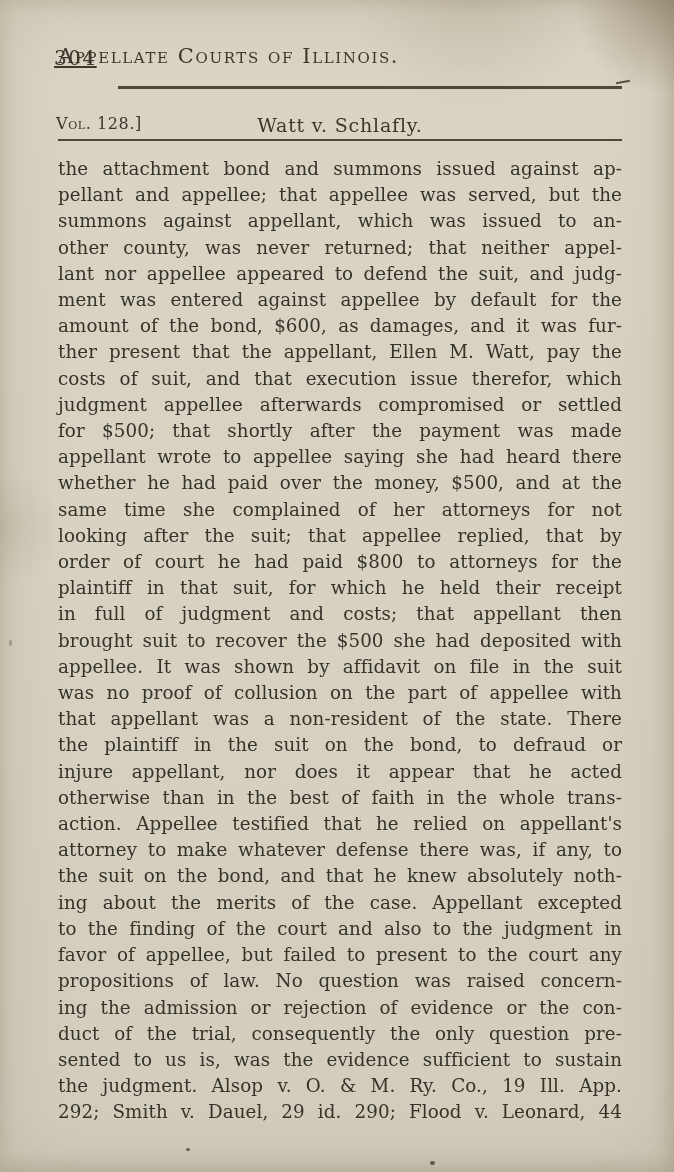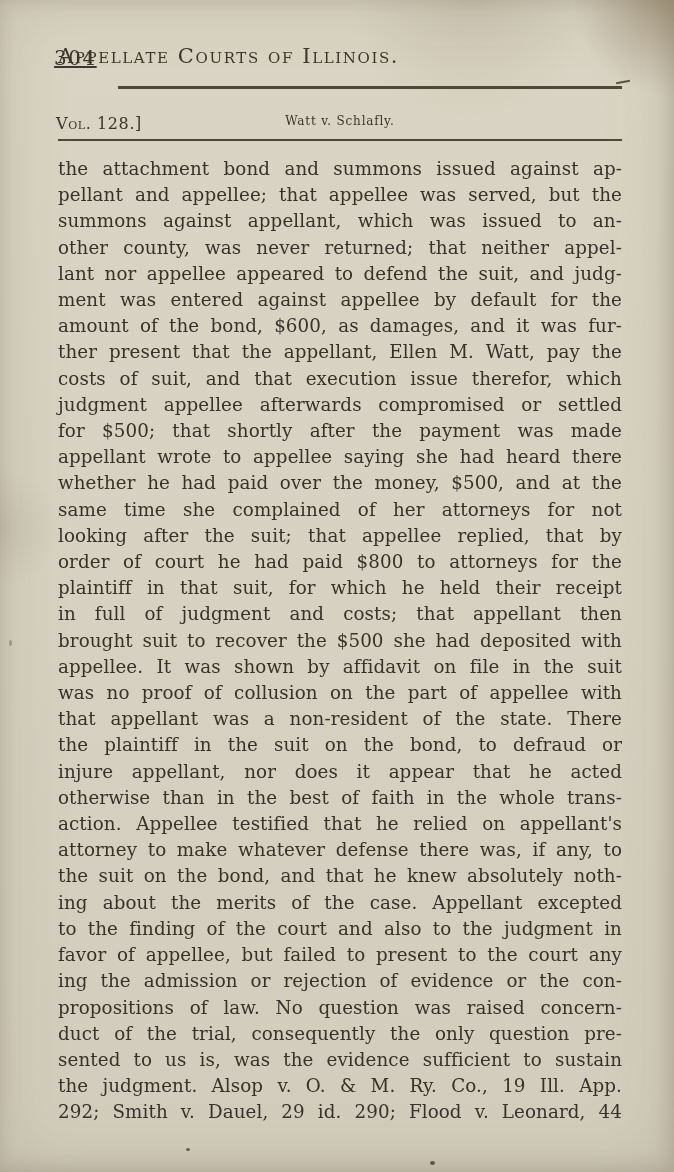--- a/index.html
+++ b/index.html
@@ -51,21 +51,21 @@
     transform: rotate(-10deg);
   }
   .subheader-row { position: relative; margin-top: 22px; height: 23px; }
   .vol {
     position: absolute; left: -2px; top: 3px;
     font-variant: small-caps;
     font-size: 16px; letter-spacing: 0.6px; color: #3b372d;
   }
   .case {
     display: block; text-align: center;
-    font-size: 12px; letter-spacing: 0.8px;
+    font-size: 19px; letter-spacing: 0.8px;
     padding-top: 3px; color: #3b372d;
   }
   .rule2 { margin-top: 5px; border-top: 2px solid #4f4839; }
   .bodytext { margin-top: 15px; }
   .bodyline {
     font-size: 18.3px;
     line-height: 26.2px;
     letter-spacing: 0.1px;
     text-align: justify;
     text-align-last: justify;
@@ -126,22 +126,22 @@
         <div class="bodyline">that appellant was a non-resident of the state. There</div>
         <div class="bodyline">the plaintiff in the suit on the bond, to defraud or</div>
         <div class="bodyline">injure appellant, nor does it appear that he acted</div>
         <div class="bodyline">otherwise than in the best of faith in the whole trans-</div>
         <div class="bodyline">action. Appellee testified that he relied on appellant's</div>
         <div class="bodyline">attorney to make whatever defense there was, if any, to</div>
         <div class="bodyline">the suit on the bond, and that he knew absolutely noth-</div>
         <div class="bodyline">ing about the merits of the case. Appellant excepted</div>
         <div class="bodyline">to the finding of the court and also to the judgment in</div>
         <div class="bodyline">favor of appellee, but failed to present to the court any</div>
+        <div class="bodyline">propositions of law. No question was raised concern-</div>
         <div class="bodyline">ing the admission or rejection of evidence or the con-</div>
-        <div class="bodyline">propositions of law. No question was raised concern-</div>
         <div class="bodyline">duct of the trial, consequently the only question pre-</div>
         <div class="bodyline">sented to us is, was the evidence sufficient to sustain</div>
         <div class="bodyline">the judgment. Alsop v. O. &amp; M. Ry. Co., 19 Ill. App.</div>
         <div class="bodyline">292; Smith v. Dauel, 29 id. 290; Flood v. Leonard, 44</div>
       </div>
 
   </div>
 
   <span class="speck speck-1"></span>
   <span class="speck speck-2"></span>

